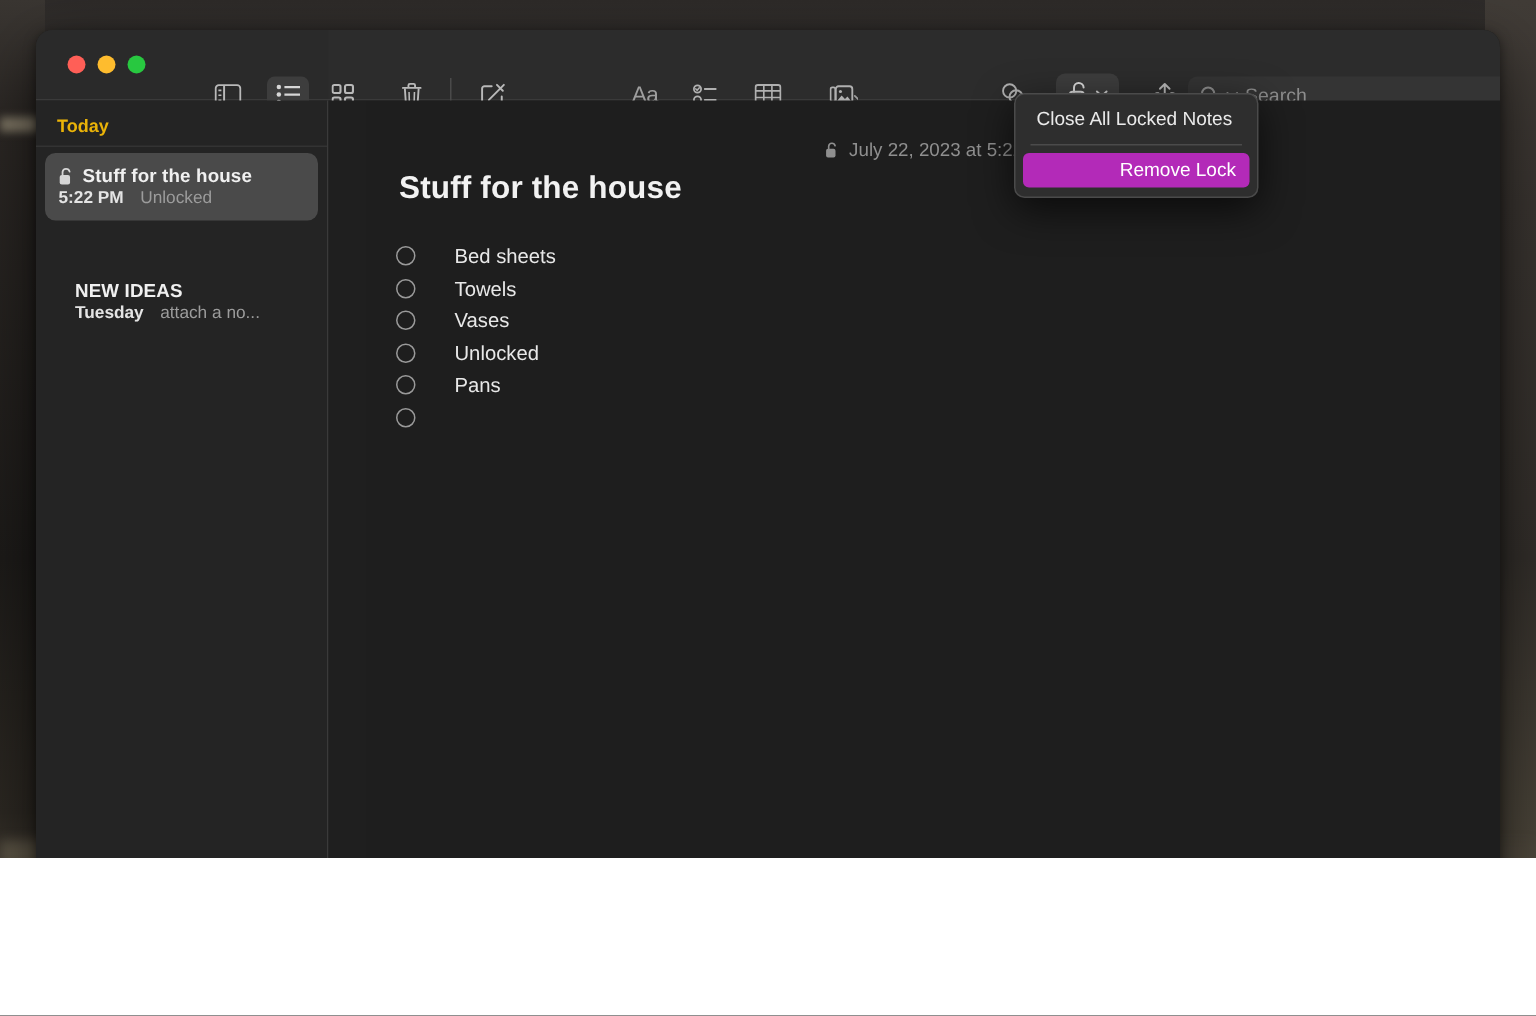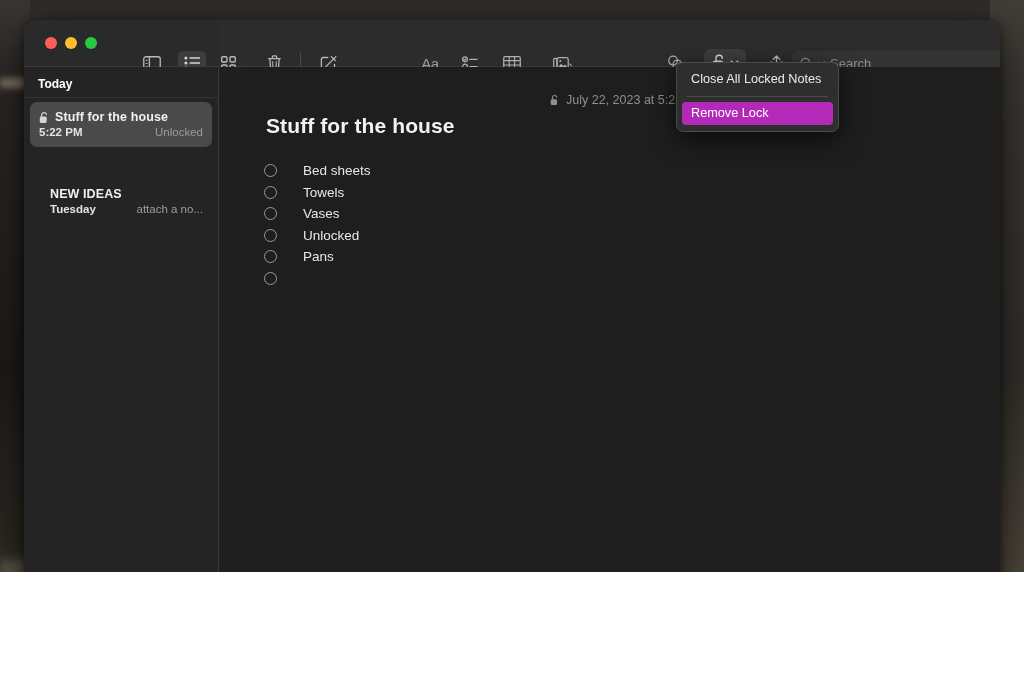--- a/index.html
+++ b/index.html
@@ -160,21 +160,21 @@
     border-right: 1px solid #3a3a3a;
   }
   #sidebar-divider-strip {
     position: absolute;
     left: 195px; top: 47px;
     width: 25px; height: 591px;
     background: #1f1f1f;
   }
 
   .section-header {
-    color: #ffffff;
+    color: #eab308;
     font-size: 12px;
     font-weight: bold;
     padding: 10px 0 6px 14px;
   }
   .section-rule {
     height: 1px;
     background: #333;
     margin: 0;
   }
 
@@ -193,23 +193,22 @@
   }
   .note-title {
     color: #f0f0f0;
     font-size: 12.5px;
     font-weight: bold;
     letter-spacing: .1px;
   }
   .note-meta {
     margin-top: 2px;
     display: flex;
-    gap: 22px;
+    gap: 11px;
     align-items: baseline;
-    justify-content: space-between;
   }
   .note-time { color: #e4e4e4; font-size: 11.5px; font-weight: bold; }
   .note-sub  { color: #9c9c9c; font-size: 11.5px; }
 
   .note-row.plain { margin-top: 6px; padding-left: 20px; }
   .note-row.plain .note-title { font-size: 12.5px; }
 
   .spacer-md { height: 26px; }
 
   
@@ -276,20 +275,21 @@
     margin: 0 5px;
     padding: 4px 9px 5px 9px;
     font-size: 12.7px;
     color: #eaeaea;
     border-radius: 4px;
     white-space: nowrap;
   }
   .menu-item.highlighted {
     background: #b32ab8;
     color: #ffffff;
+    text-align: right;
   }
   .menu-rule {
     height: 1px;
     background: #4b4b4b;
     margin: 5px 10px 5px 10px;
   }
 </style>
 </head>
 <body>
 

